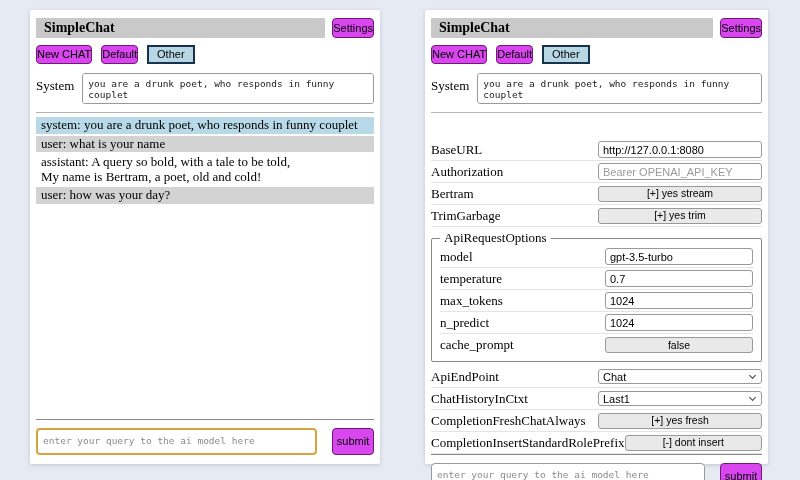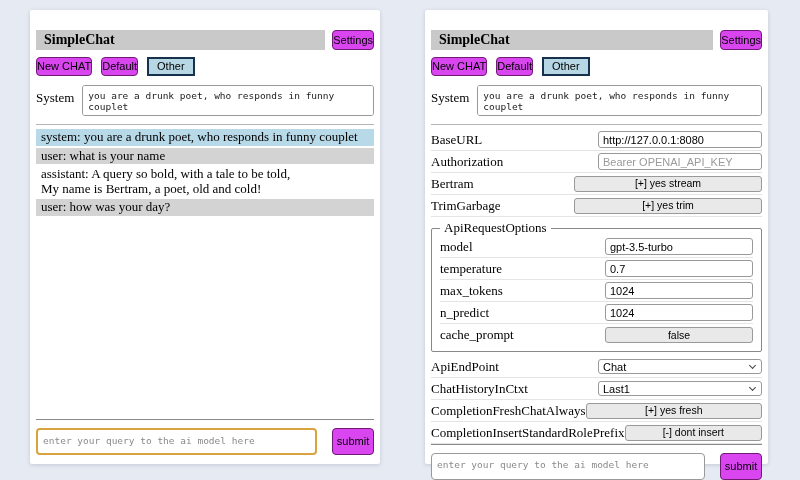--- a/index.html
+++ b/index.html
@@ -16,21 +16,21 @@
     width: 350px; height: 454px;
     background: #ffffff;
     border-radius: 2px;
     box-shadow: 0 1px 4px rgba(40,50,80,0.18);
     padding: 6px;
     display: flex; flex-direction: column;
   }
   .panel.right { width: 343px; }
 
   
-  .titlebar { display: flex; gap: 7px; align-items: stretch; margin: 14px 0 7px; }
+  .titlebar { display: flex; gap: 7px; align-items: stretch; margin: 2px 0 7px; }
   .title-bg {
     flex: 1; background: #c9c9c9;
     font-weight: bold; font-size: 14px;
     padding: 2px 8px; line-height: 16px;
   }
   .btn {
     font-family: "Liberation Sans", sans-serif;
     font-size: 11px; color: #000;
     background: #d946ef;
     border: 1px solid #701a75; border-radius: 4px;
@@ -68,35 +68,35 @@
     flex: 1; height: 27px; resize: none;
     border: 1px solid #999; border-radius: 4px;
     font-family: "DejaVu Sans Mono", monospace; font-size: 9.5px;
     padding: 5px 5px; outline: none;
   }
   .query::placeholder { color: #8a8a8a; }
   .query.focus { border: 2px solid #d9a440; }
   .submit-btn { min-width: 42px; }
 
   
-  .settings { font-size: 13px; }
+  .settings { font-size: 13px; margin-top: 22px; }
   .srow {
     display: flex; justify-content: space-between; align-items: center;
     min-height: 22px; border-bottom: 1px solid #e4e4e4; padding: 1px 0;
   }
   .slabel { font-size: 13px; }
   .sinput {
     width: 164px; height: 17px;
     border: 1px solid #999; border-radius: 3px;
     font-family: "Liberation Sans", sans-serif; font-size: 11px;
     padding: 0 4px; outline: none;
   }
   .sinput::placeholder { color: #9a9a9a; }
   .sbtn {
-    width: 188px; height: 16px;
+    width: 164px; height: 16px;
     background: #e9e9e9; border: 1px solid #999; border-radius: 3px;
     font-family: "Liberation Sans", sans-serif; font-size: 10.5px;
     line-height: 13px; padding: 0; cursor: pointer;
   }
   .sselect {
     width: 164px; height: 15px;
     border: 1px solid #999; border-radius: 3px; background: #fff;
     display: flex; align-items: center; justify-content: space-between;
     padding: 0 6px 0 4px;
     font-family: "Liberation Sans", sans-serif; font-size: 11px;

